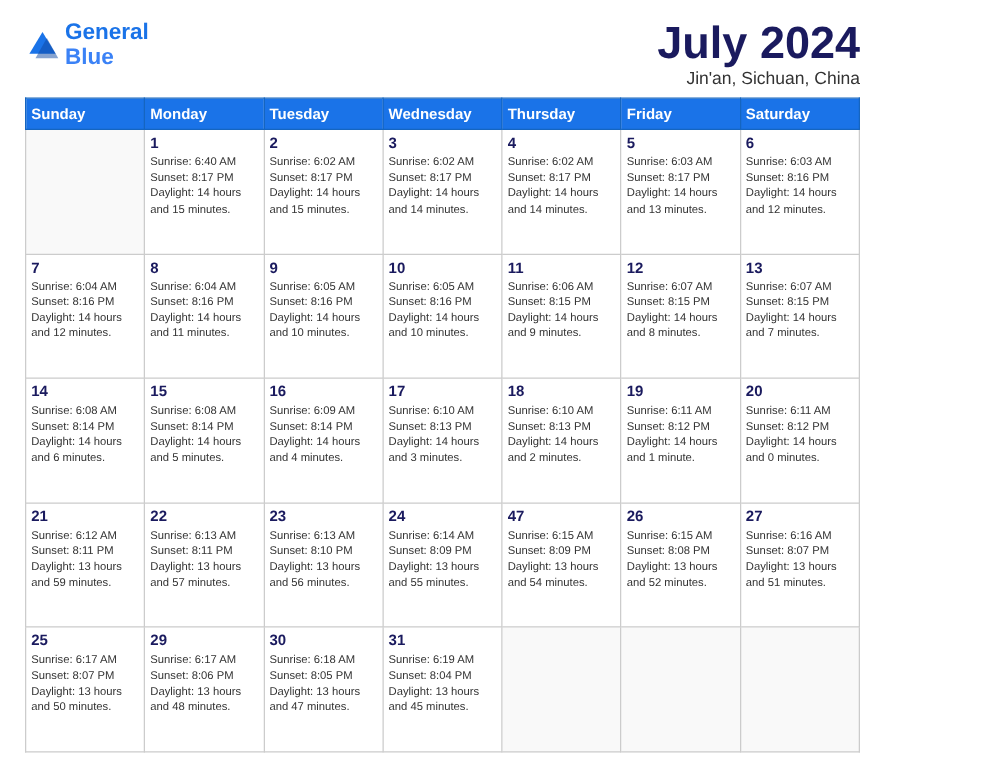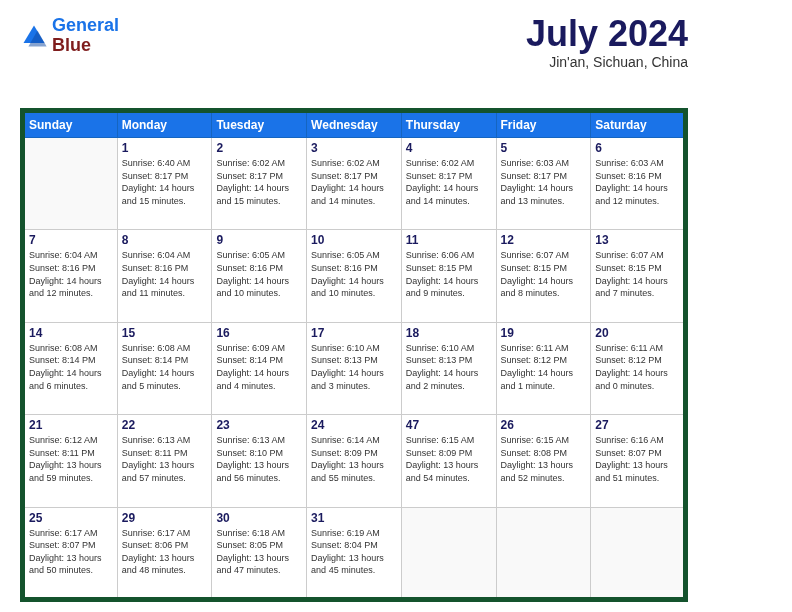--- a/index.html
+++ b/index.html
@@ -50,25 +50,24 @@
       color: #1a1a5e;
       line-height: 1;
     }
     .location {
       font-size: 14px;
       color: #333;
       margin-top: 2px;
     }
     .calendar {
       flex: 1;
-      border: 5px solid #14532d;
+      border: 1px solid #14532d;
       border-collapse: collapse;
       width: 100%;
       table-layout: fixed;
-      margin-top: 30px;
     }
     .calendar th {
       background: #1a73e8;
       color: #fff;
       font-size: 12px;
       font-weight: bold;
       padding: 5px 4px;
       text-align: left;
       border: 1px solid #1565c0;
     }
@@ -101,21 +100,21 @@
 
 <div class="page">
   <div class="header">
     <div class="logo">
       <svg class="logo-icon" viewBox="0 0 40 40">
         <polygon points="20,5 35,30 5,30" fill="#1a73e8"></polygon>
         <polygon points="25,12 38,35 12,35" fill="#0d47a1" opacity="0.5"></polygon>
       </svg>
       <div class="logo-text">
         <div><span>General</span></div>
-        <div><span style="color:#7f1d1d">Blue</span></div>
+        <div><span style="color:#3b82f6">Blue</span></div>
       </div>
     </div>
     <div class="title-block">
       <div class="month-title">July 2024</div>
       <div class="location">Jin'an, Sichuan, China</div>
     </div>
   </div>
 
   <table class="calendar">
     <thead>

